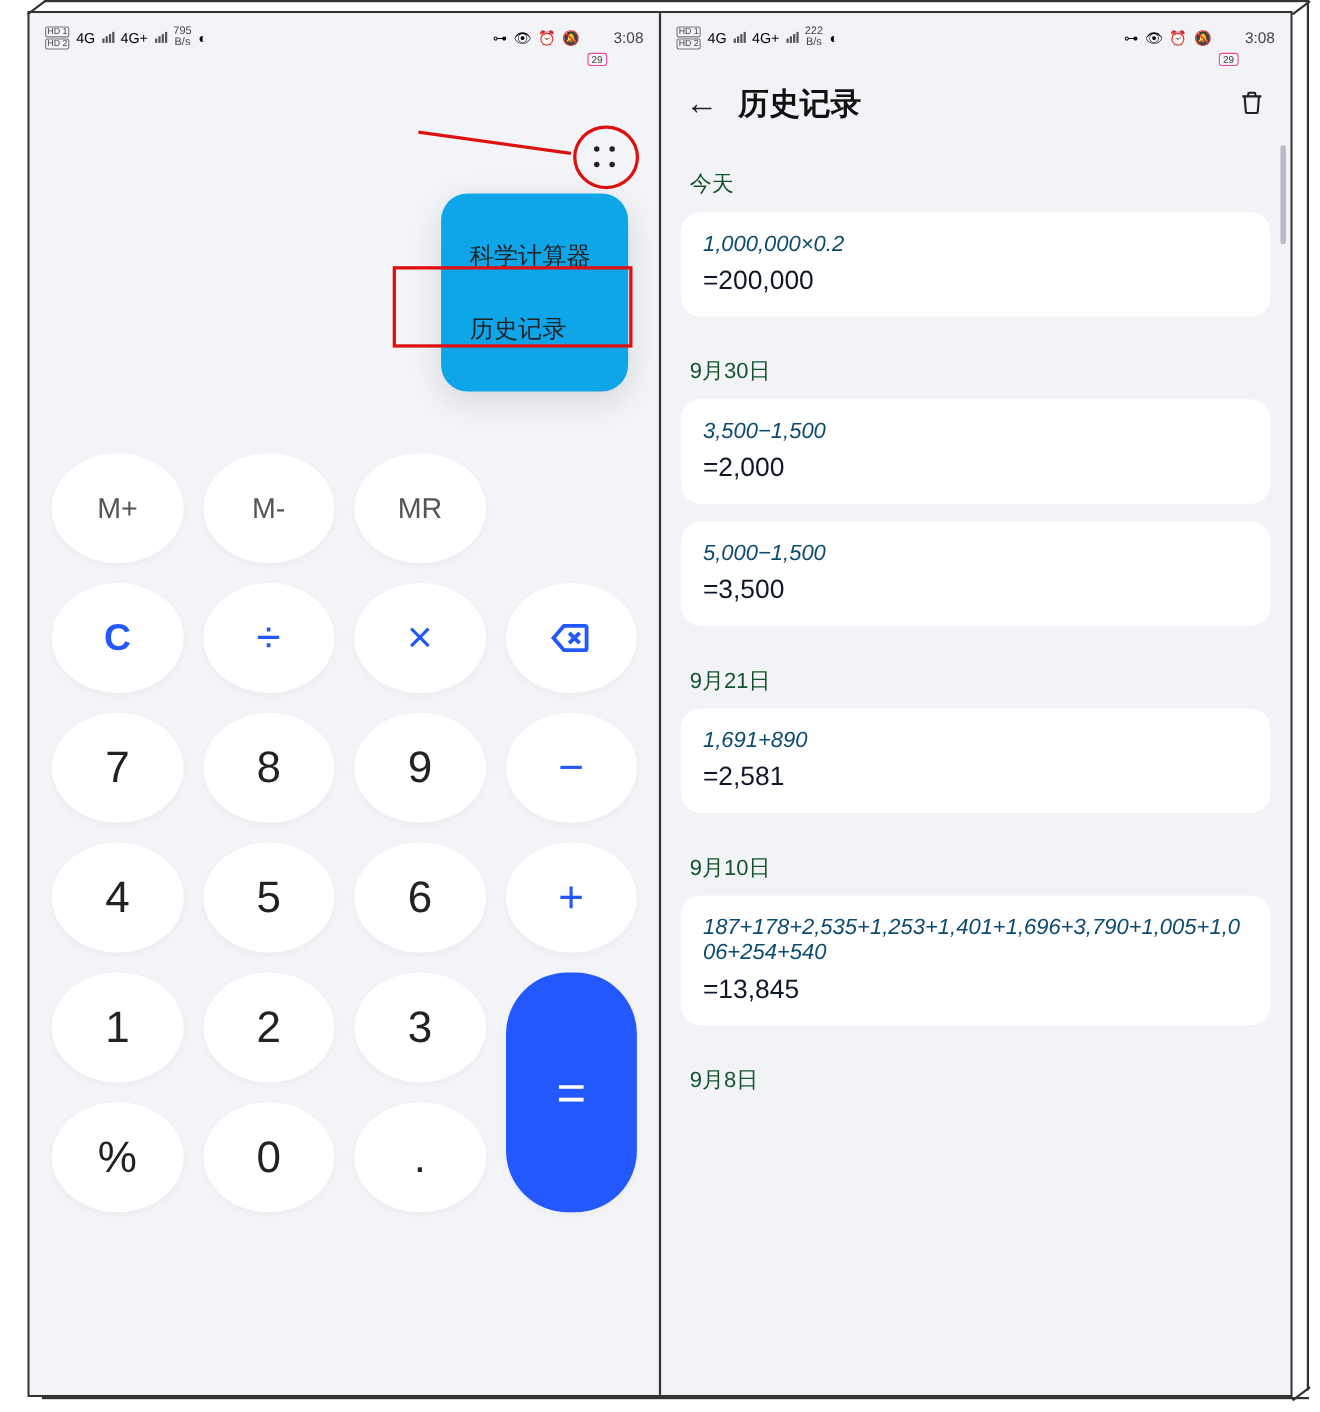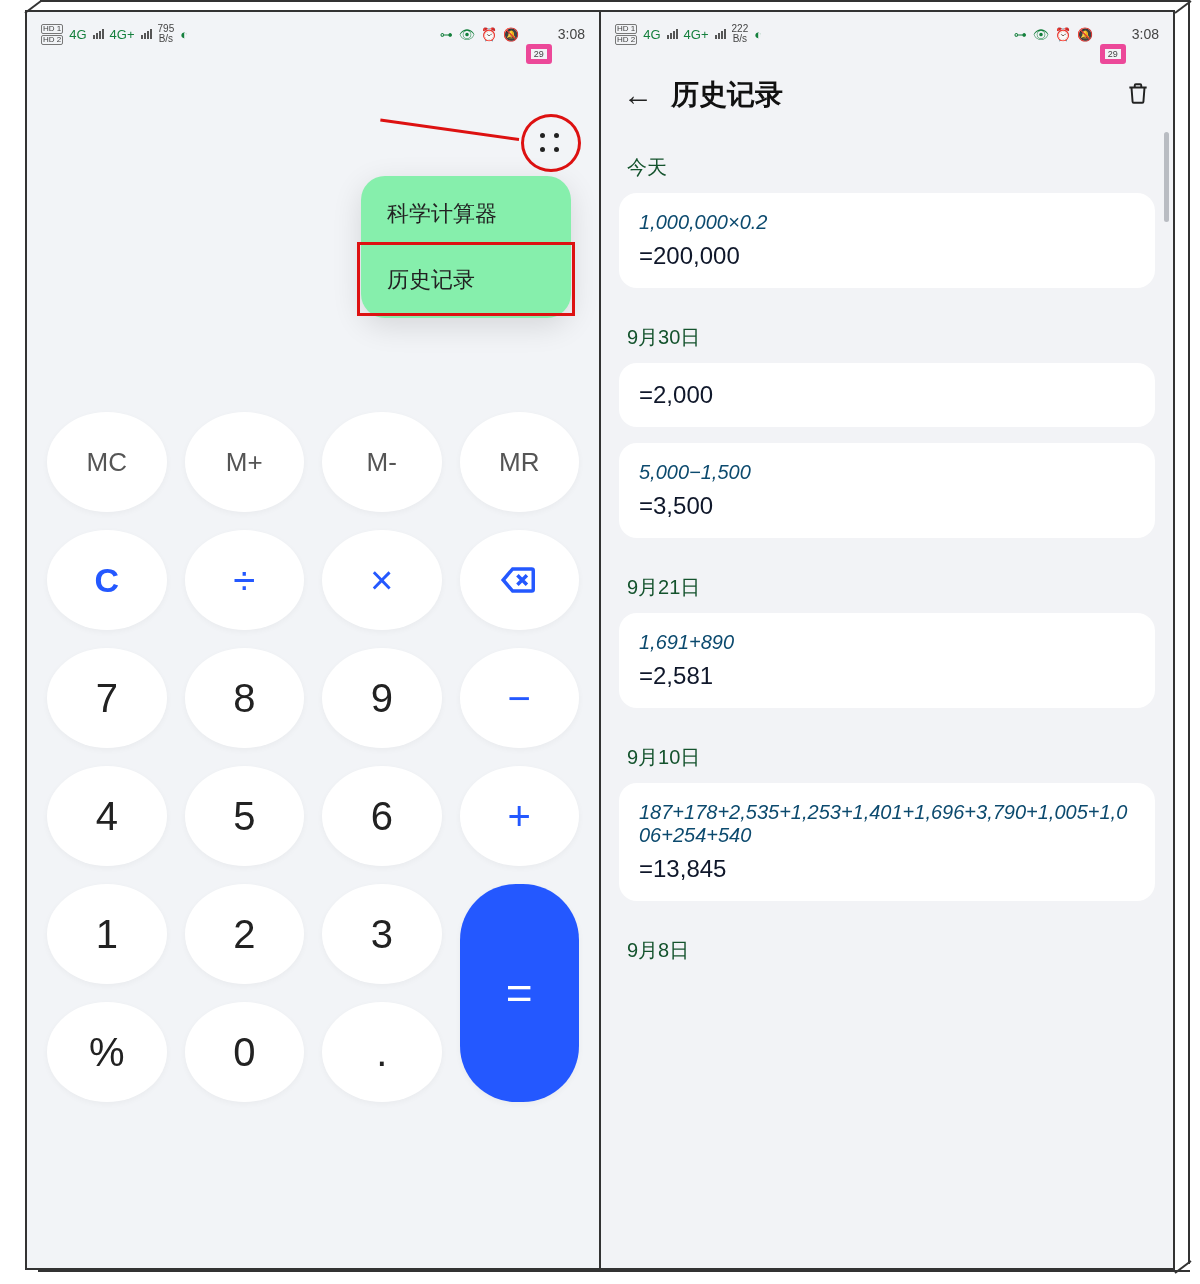--- a/index.html
+++ b/index.html
@@ -21,29 +21,29 @@
   .phone + .phone { border-left: 2px solid #333; }
 
   
   .status { height:44px; display:flex; align-items:center; justify-content:space-between; padding:0 14px; font-size:14px; color:#444; }
   .status .left, .status .right { display:flex; align-items:center; gap:6px; }
   .hd { font-size:8px; border:1px solid #777; border-radius:2px; padding:0 1px; line-height:8px;}
   .bs { font-size:10px; line-height:10px; text-align:center;}
   .sigbars { display:inline-flex; align-items:flex-end; gap:1px;}
   .sigbars span{ width:2px; background:#555; display:inline-block;}
   .sigbars span:nth-child(1){height:4px}.sigbars span:nth-child(2){height:6px}.sigbars span:nth-child(3){height:8px}.sigbars span:nth-child(4){height:10px}
-  .batt { border:5px solid #ec4899; border-radius:3px; font-size:9px; padding:0 3px;margin-top:40px; }
+  .batt { border:1px solid #ec4899; border-radius:3px; font-size:9px; padding:0 3px;margin-top:40px; }
 
   
   .calc-top { height: 340px; position:relative; }
   .menu-btn { position:absolute; top:66px; right:28px; width:42px; height:42px; border-radius:50%; display:grid; grid-template-columns:1fr 1fr; grid-template-rows:1fr 1fr; gap:8px; padding:11px; }
   .menu-btn span{ width:5px; height:5px; background:#222; border-radius:50%; }
   .menu-circle { position:absolute; top:58px; right:18px; width:60px; height:58px; border:3px solid #d11; border-radius:50%; }
   .arrow-line { position:absolute; top:82px; right:80px; width:140px; height:0; border-top:3px solid #d11; transform-origin:right; transform:rotate(8deg); }
-  .popup { position:absolute; top:120px; right:28px; width:210px; background:#86efac; border-radius:24px; box-shadow:0 8px 30px rgba(0,0,0,.12); padding:5px 0; }
+  .popup { position:absolute; top:120px; right:28px; width:170px; background:#0ea5e9; border-radius:24px; box-shadow:0 8px 30px rgba(0,0,0,.12); padding:24px 0; }
   .popup-item { padding:18px 26px; font-size:22px; color:#222; }
   .hl-box { position:absolute; top:186px; right:24px; width:218px; height:74px; border:3px solid #d11; }
 
   .keypad { padding: 16px 20px 20px; }
   .krow { display:grid; grid-template-columns:repeat(4,1fr); gap:18px; margin-bottom:18px; }
   .key { background:#fff; border-radius:50%; height:100px; display:flex; align-items:center; justify-content:center; font-size:40px; color:#222; box-shadow: 0 2px 6px rgba(0,0,0,0.04); }
   .key.mem { font-size:26px; color:#555; }
   .key.op { color:#2458ff; font-weight:500; }
   .key.c { color:#2458ff; font-size:34px; font-weight:600; }
   .eq { grid-row: span 2; background:#2458ff; color:#fff; border-radius:56px; height: auto; font-size:46px; }
@@ -57,21 +57,21 @@
   .titlebar .back { font-size:30px; color:#222; }
   .titlebar h1 { font-size:28px; color:#111; font-weight:600; flex:1; }
   .trash { color:#222; }
   .scroll-ind { position:absolute; right:4px; top:120px; width:5px; height:90px; background:#b9bcc2; border-radius:3px; }
 
   .group-label { padding: 20px 26px 12px; color:#14532d; font-size:20px; }
   .card { background:#fff; margin:0 18px 16px; border-radius:18px; padding:18px 20px; }
   .expr { color:#0c4a6e; font-size:20px; margin-bottom:8px; word-break:break-all;font-style:italic; }
   .res { color:#0f172a; font-size:24px; font-weight:500; }
 
-  .sm-ico { font-size:13px; color:#15803d; }
+  .sm-ico { font-size:13px; color:#000000; }
 </style>
 </head>
 <body>
 
 <div class="outer">
   <div class="columns">
 
     <div class="phone">
       <div class="status">
         <div class="left">
@@ -117,21 +117,20 @@
           </div>
         <div class="popup">
           <div class="popup-item">科学计算器</div>
           <div class="popup-item">历史记录</div>
         </div>
         <div class="hl-box"></div>
       </div>
 
       <div class="keypad">
         <div class="krow">
-          <div class="key mem">MC</div>
           <div class="key mem">M+</div>
           <div class="key mem">M-</div>
           <div class="key mem">MR</div>
         </div>
         <div class="krow">
           <div class="key c">C</div>
           <div class="key op">÷</div>
           <div class="key op">×</div>
           <div class="key op bsicon">
             <svg viewBox="0 0 24 24" fill="none" stroke="#2458ff" stroke-width="2.2">
@@ -210,20 +209,21 @@
       <div class="scroll-ind"></div>
 
       <div id="history-list">
           <div class="group-label">今天</div>
           <div class="card">
             <div class="expr">1,000,000×0.2</div>
             <div class="res">=200,000</div>
           </div>
           <div class="group-label">9月30日</div>
           <div class="card">
+            <div class="expr">3,500−1,500</div>
             <div class="res">=2,000</div>
           </div>
           <div class="card">
             <div class="expr">5,000−1,500</div>
             <div class="res">=3,500</div>
           </div>
           <div class="group-label">9月21日</div>
           <div class="card">
             <div class="expr">1,691+890</div>
             <div class="res">=2,581</div>

